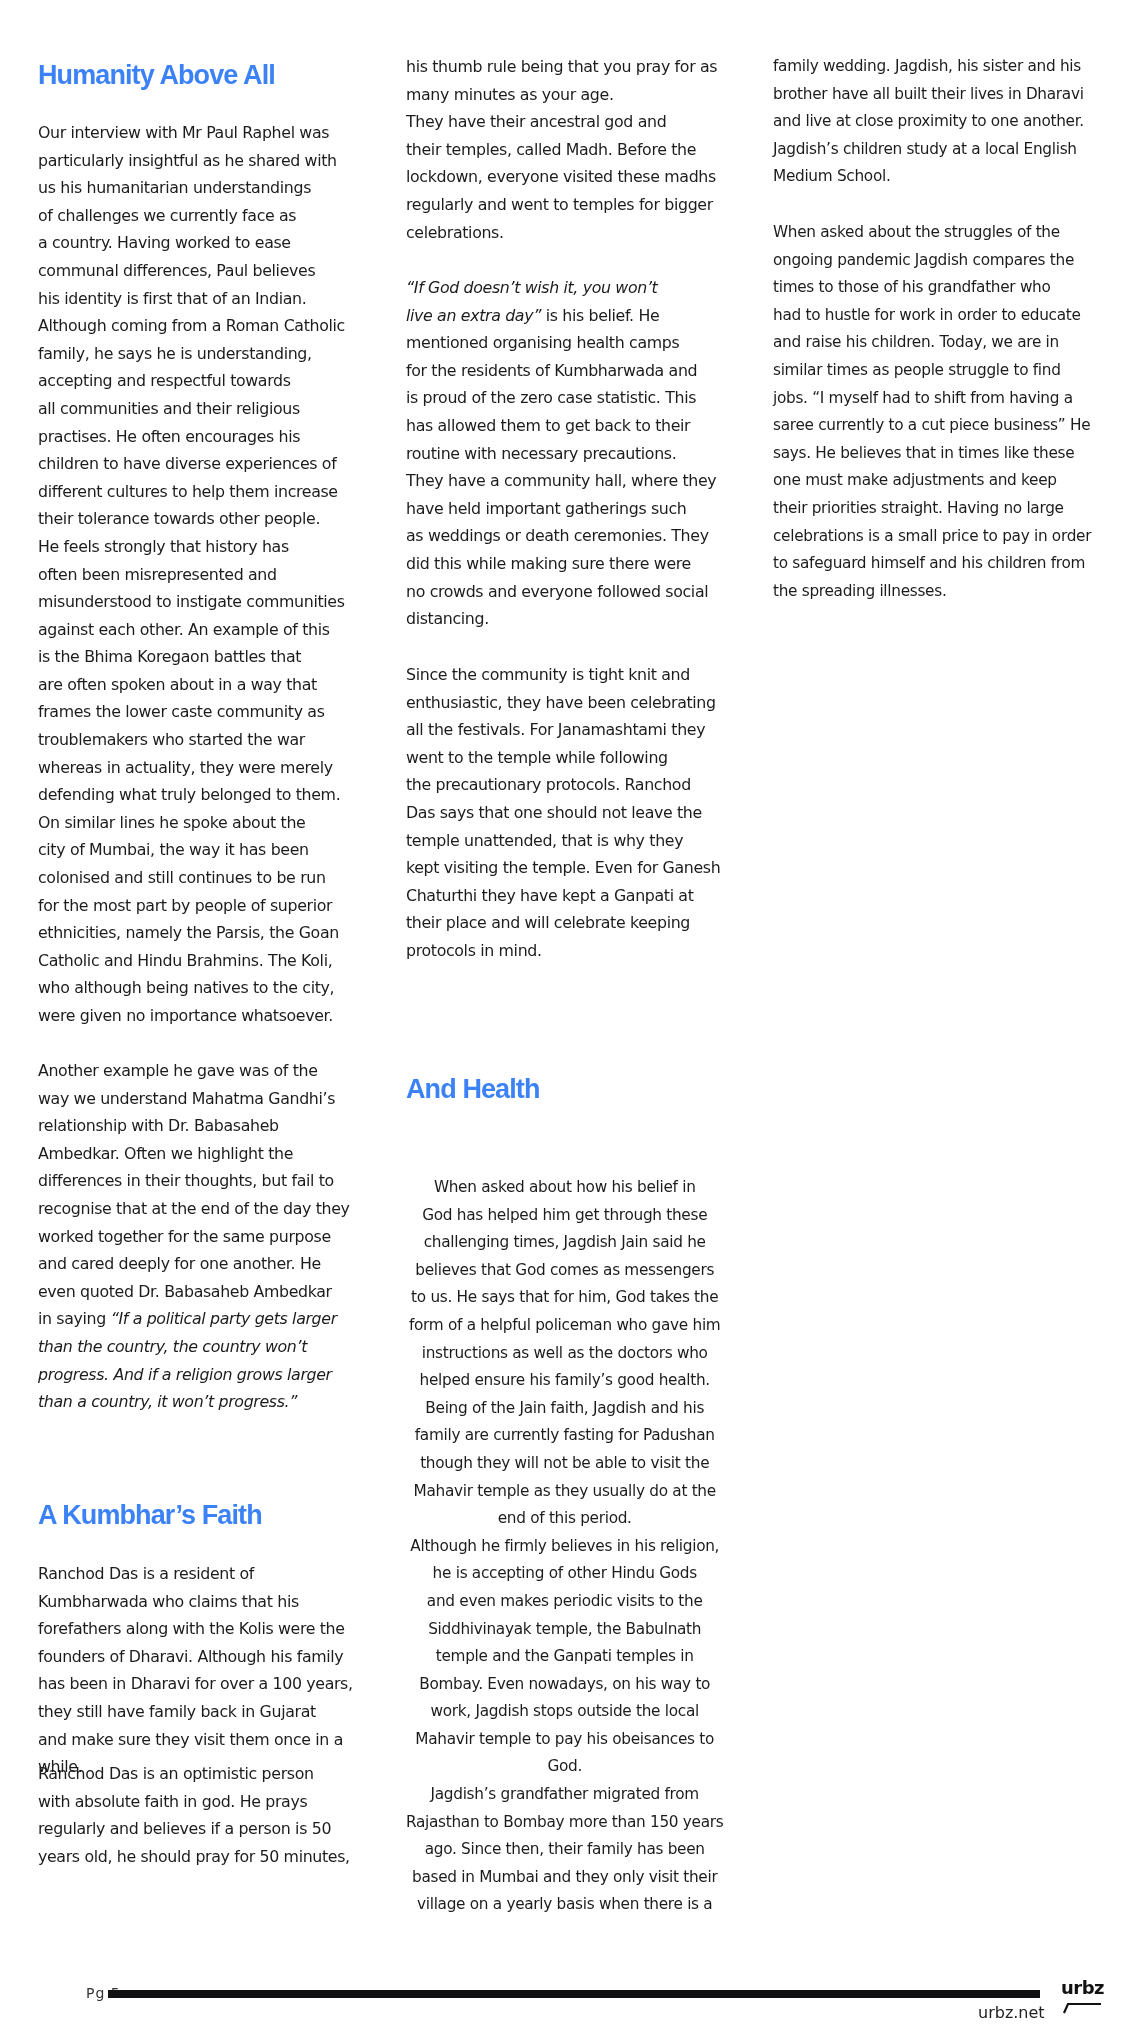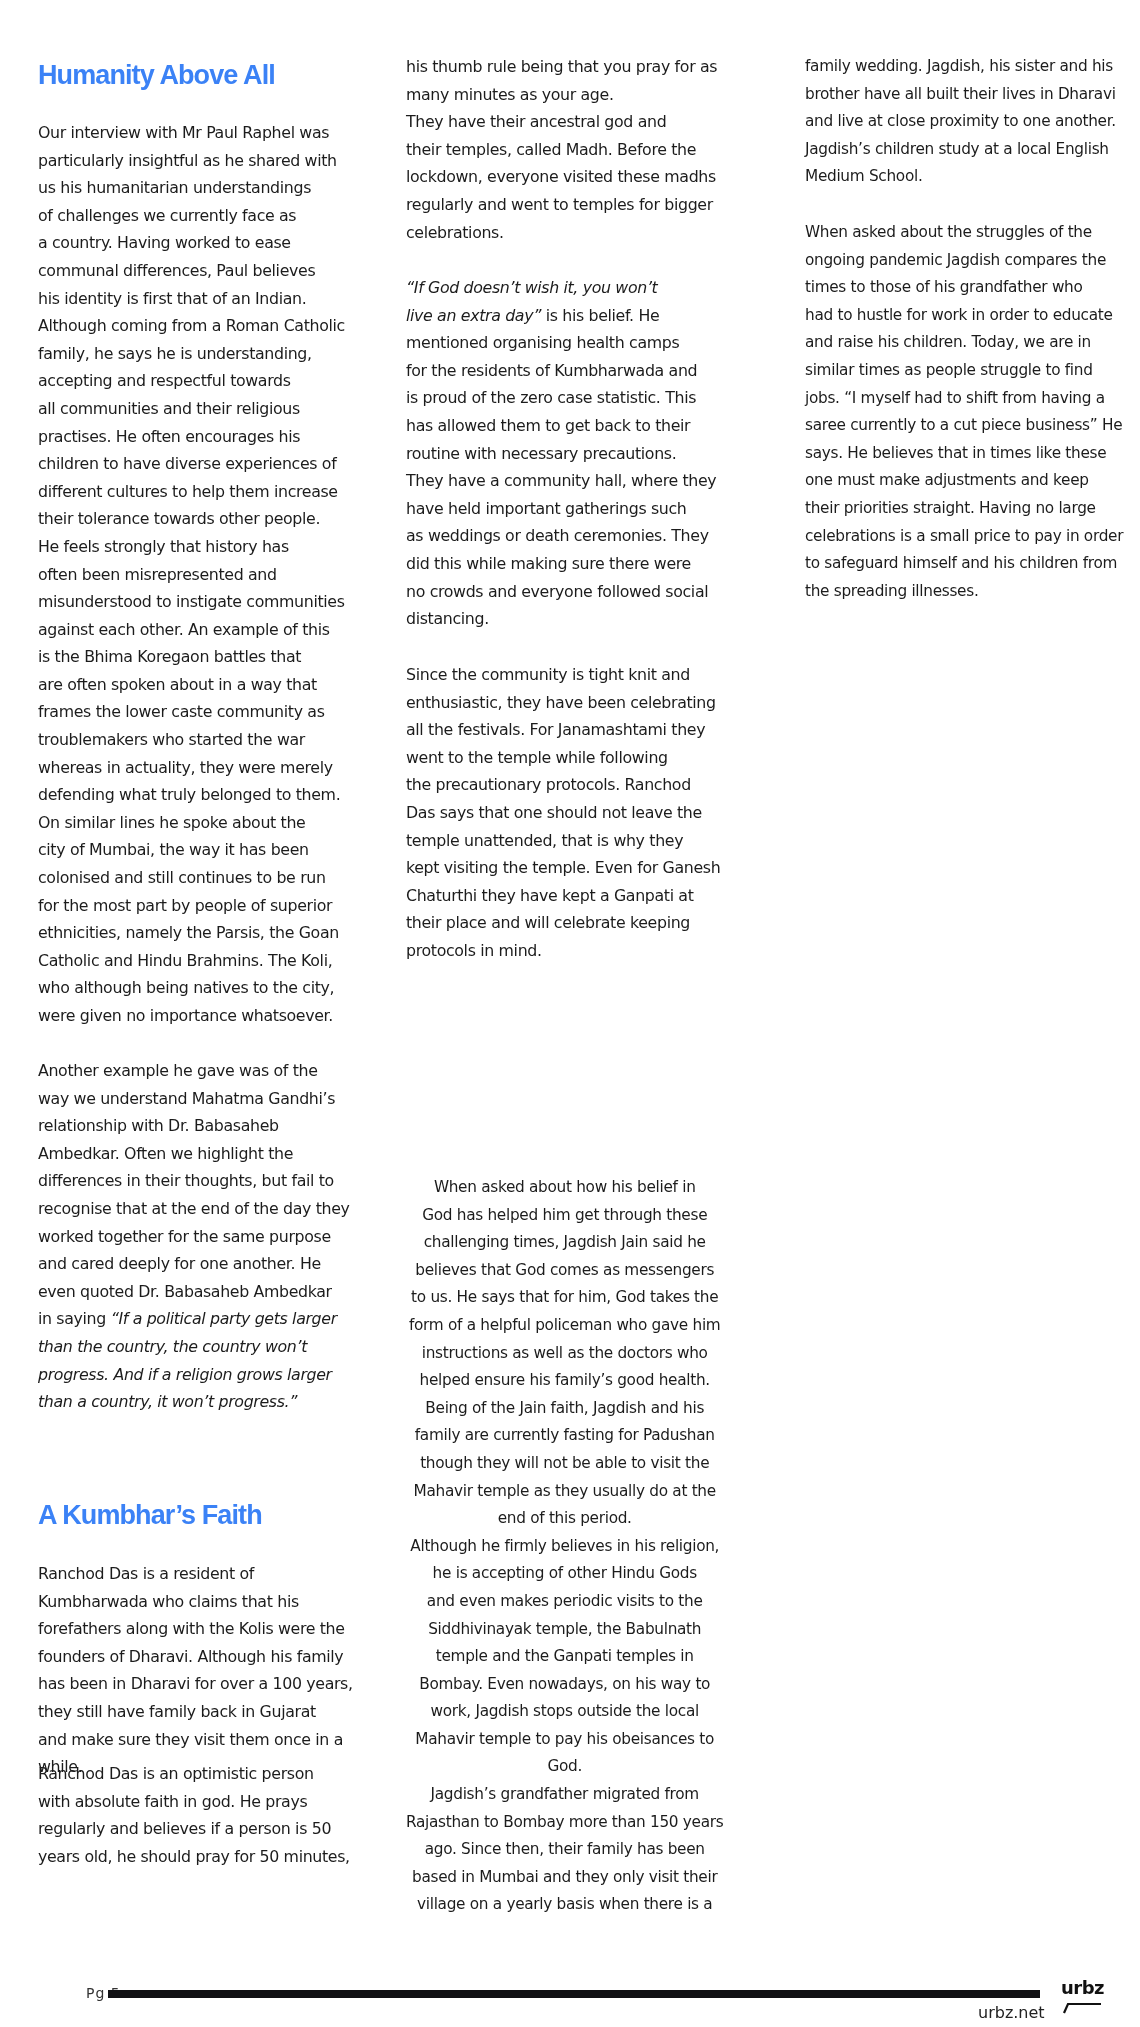--- a/index.html
+++ b/index.html
@@ -17,21 +17,21 @@
       font-family: Liberation Sans, sans-serif;
       font-weight: bold; font-size: 27px; letter-spacing: -0.9px;
       line-height: 38px; color: #3b82f6; white-space: nowrap;
     }
     .para { position: absolute; left: 0; }
     .ln {
       height: 27.6px; line-height: 27.6px;
       font-size: 15.8px; letter-spacing: -0.35px; white-space: nowrap;
       color: #1c1c1c;
     }
-    .col3 .ln { font-size: 15.3px; letter-spacing: -0.3px; margin-left: 32px; }
+    .col3 .ln { font-size: 15.3px; letter-spacing: -0.3px; }
     .col2 .small .ln { font-size: 15.3px; letter-spacing: -0.3px; text-align: center; }
     .it { font-style: italic; }
     .footer-pg {
       position: absolute; left: 38px; top: 1985px;
       font-size: 14px; letter-spacing: 1px; color: #333;
       font-family: "DejaVu Sans", sans-serif;
       margin-left: 48px;
     }
     .footer-bar {
       position: absolute; left: 108px; top: 1990px; width: 932px; height: 8px;
@@ -162,20 +162,21 @@
     <div class="ln">the precautionary protocols. Ranchod</div>
     <div class="ln">Das says that one should not leave the</div>
     <div class="ln">temple unattended, that is why they</div>
     <div class="ln">kept visiting the temple. Even for Ganesh</div>
     <div class="ln">Chaturthi they have kept a Ganpati at</div>
     <div class="ln">their place and will celebrate keeping</div>
     <div class="ln">protocols in mind.</div>
   </div>
 
   <div class="heading" style="top:1070px">
+    <div>And Health</div>
   </div>
 
   <div class="para small" style="top:1174px">
     <div class="ln">When asked about how his belief in</div>
     <div class="ln">God has helped him get through these</div>
     <div class="ln">challenging times, Jagdish Jain said he</div>
     <div class="ln">believes that God comes as messengers</div>
     <div class="ln">to us. He says that for him, God takes the</div>
     <div class="ln">form of a helpful policeman who gave him</div>
     <div class="ln">instructions as well as the doctors who</div>

